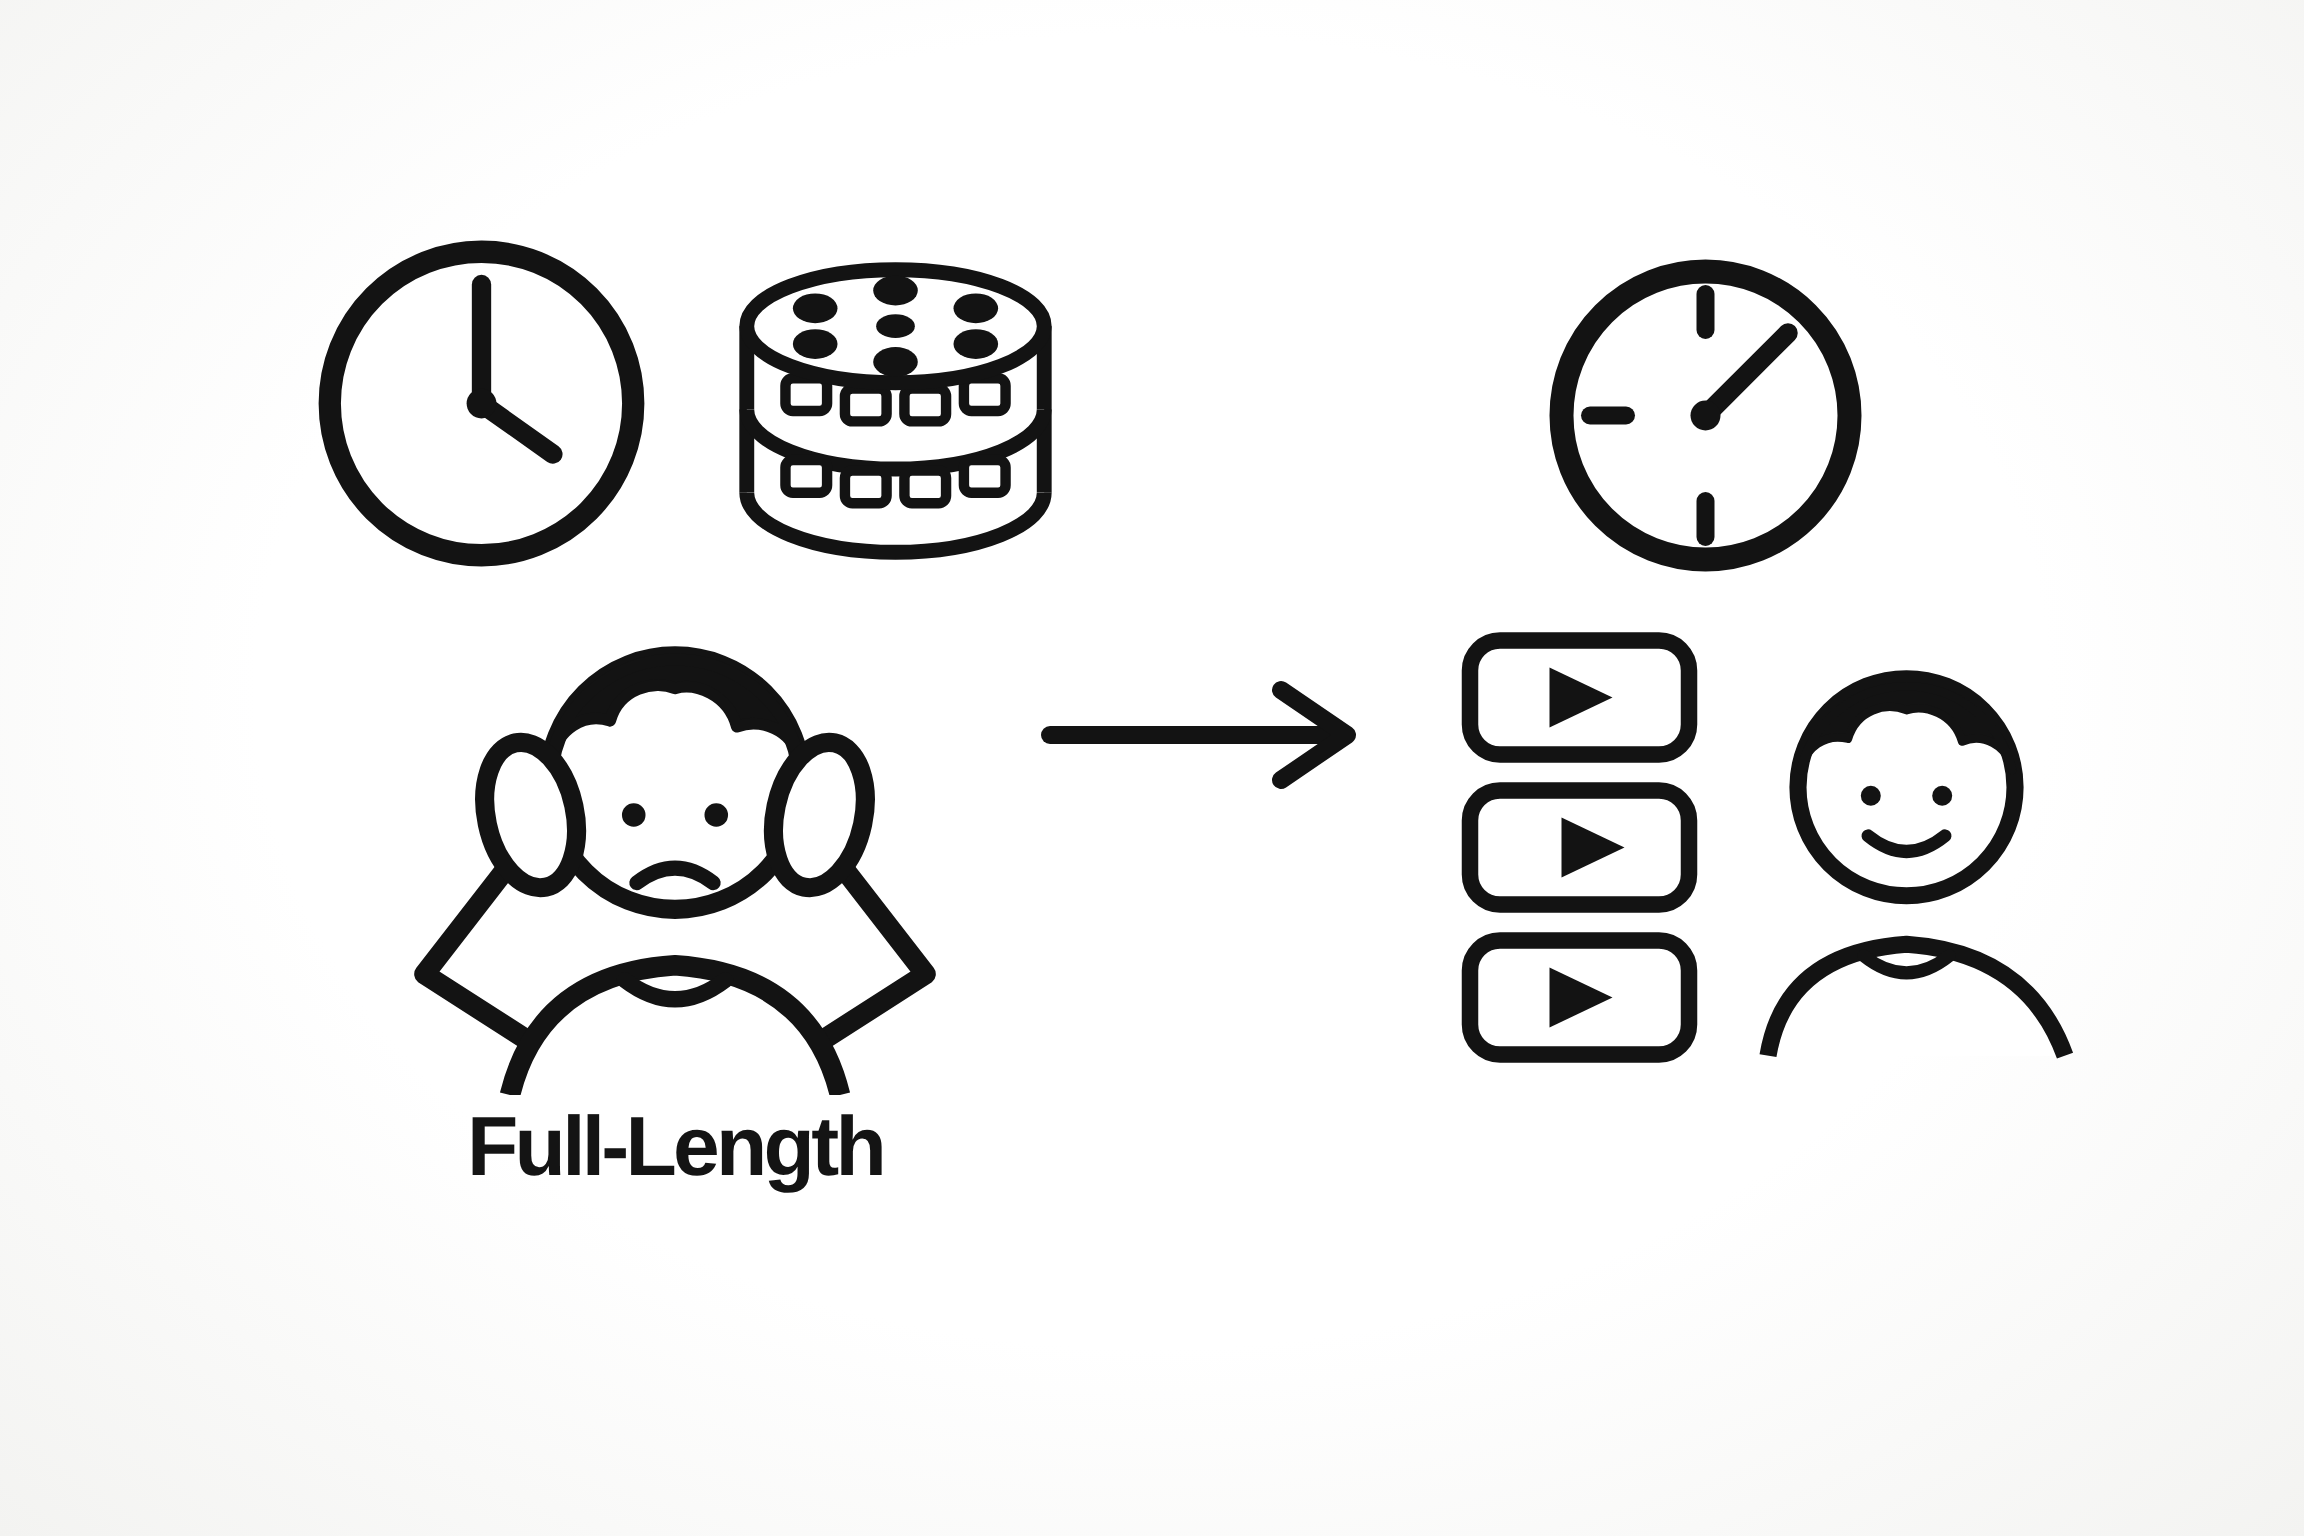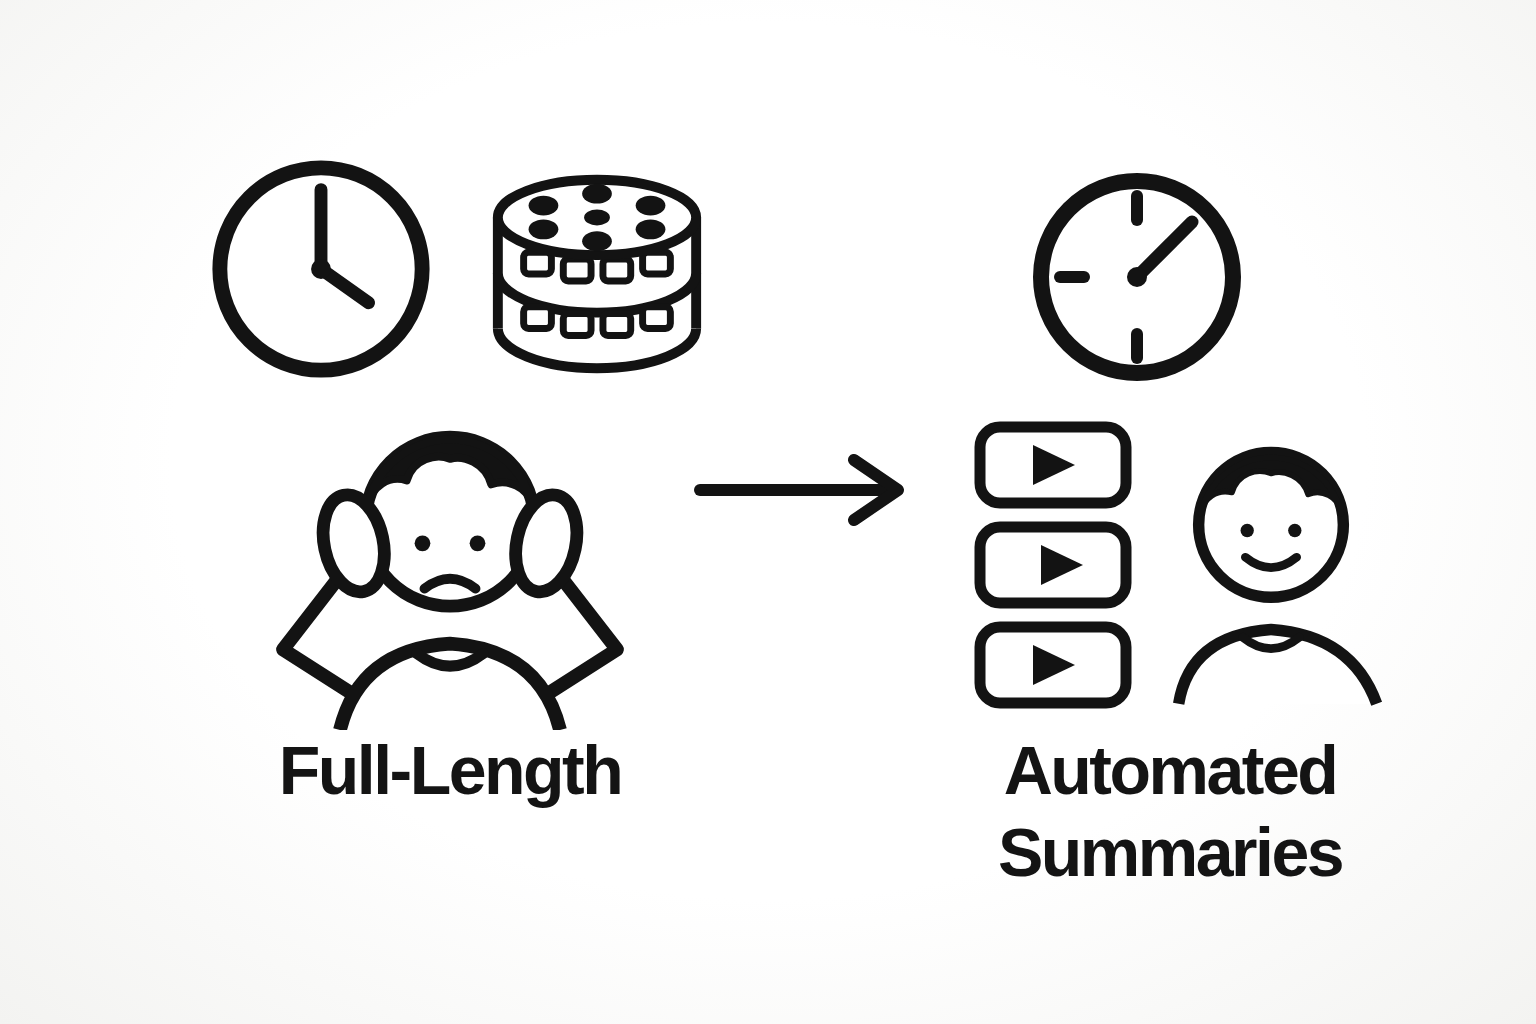--- a/index.html
+++ b/index.html
@@ -8,21 +8,21 @@
     position:relative; width:1536px; height:1024px; margin:0 auto;
     background:radial-gradient(ellipse at 50% 45%, #ffffff 55%, #f3f3f1 100%);
     overflow:hidden;
     font-family:"Liberation Sans", sans-serif;
     color:#131313;
   }
   .abs { position:absolute; }
   svg { display:block; }
   .caption {
     position:absolute; text-align:center; font-weight:700;
-    font-size:68px; letter-spacing:-2.5px; color:#141414; line-height:1.2;
+    font-size:56px; letter-spacing:-2.5px; color:#141414; line-height:1.2;
   }
   .caption span { display:block; }
   .vlist { position:absolute; display:flex; flex-direction:column; gap:10px; }
 </style>
 </head>
 <body>
 
 <div class="canvas">
 
   <svg class="abs" style="left:202px; top:150px;" width="238" height="238" viewBox="0 0 240 240" aria-hidden="true">
@@ -115,18 +115,14 @@
   <svg class="abs" style="left:1152px; top:412px;" width="238" height="298" viewBox="0 0 250 300" aria-hidden="true">
     <path d="M 28 300 Q 40 228 125 222 Q 210 228 236 300" fill="#fff" stroke="#131313" stroke-width="12"></path>
     <path d="M 95 230 Q 125 254 155 230" fill="none" stroke="#131313" stroke-width="9" stroke-linecap="round"></path>
     <circle cx="125" cy="112" r="76" fill="#fff" stroke="#131313" stroke-width="12"></circle>
     <path d="M 51 100 A 76 76 0 0 1 199 100 C 196 82 178 74 164 80 C 158 60 138 54 125 58 C 110 52 90 58 84 78 C 68 74 54 84 51 100 Z" fill="#131313" stroke="#131313" stroke-width="6" stroke-linejoin="round"></path>
     <circle cx="100" cy="118" r="7" fill="#131313"></circle>
     <circle cx="150" cy="118" r="7" fill="#131313"></circle>
     <path d="M 98 146 Q 125 168 152 146" fill="none" stroke="#131313" stroke-width="9" stroke-linecap="round"></path>
   </svg>
 
-  <h2 class="caption" style="left:860px; top:730px; width:620px;">
-    <span>Automated</span>
-    <span>Summaries</span>
-  </h2>
 
 </div>
 
 </body></html>

